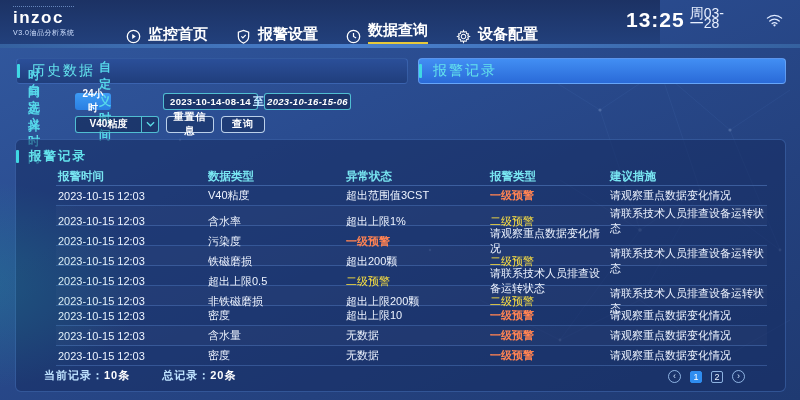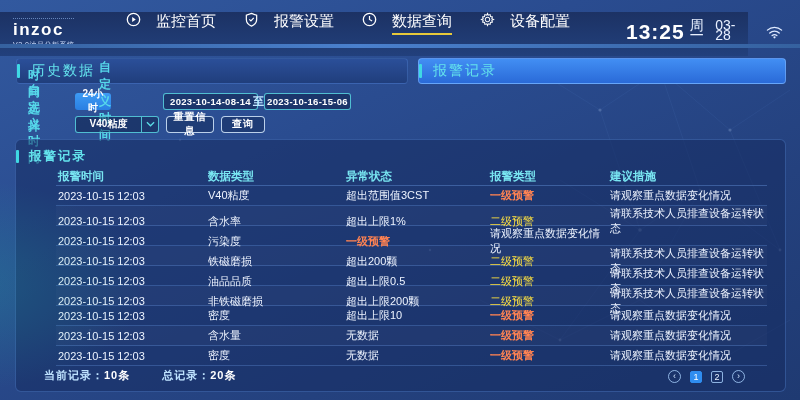--- a/index.html
+++ b/index.html
@@ -4,30 +4,30 @@
 <style>
   html,body{margin:0;padding:0;background:#0a1430;}
   *{box-sizing:border-box;font-family:"Liberation Sans","DejaVu Sans",sans-serif;}
   .stage{position:relative;width:800px;height:400px;overflow:hidden;
     background:linear-gradient(155deg,#32599f 0%,#2a4c90 35%,#24417e 70%,#1f3a72 100%);}
   .stage::after{content:"";position:absolute;left:-60px;top:170px;width:220px;height:230px;
     background:radial-gradient(ellipse at 10% 50%,rgba(30,170,160,.28),transparent 65%);pointer-events:none;}
   .plexus{position:absolute;inset:0;opacity:.35;pointer-events:none;}
 
   
-  .topbar{position:absolute;left:0;top:12px;width:748px;height:44px;
+  .topbar{position:absolute;left:0;top:0;width:660px;height:44px;
     background:linear-gradient(180deg,#1c3264 0%,#22407c 100%);}
   .topbar-strip{position:absolute;left:0;top:44px;width:800px;height:4px;
     background:linear-gradient(90deg,#35619f,#4a80cd 45%,#35619f);}
   .logo{position:absolute;left:13px;top:6px;color:#fff;}
   .logo-title{font-size:17px;font-weight:800;letter-spacing:1.5px;line-height:18px;
     border-top:1px dotted rgba(160,200,255,.55);padding-top:2px;}
   .logo-sub{font-size:7px;color:#cfe0ff;letter-spacing:.5px;margin-top:1px;}
   .nav{position:absolute;left:126px;top:0;height:44px;display:flex;align-items:center;gap:28px;}
-  .nav-item{display:flex;align-items:flex-start;gap:15px;color:#fff;font-size:15px;font-weight:400;
+  .nav-item{display:flex;align-items:flex-end;gap:7px;color:#fff;font-size:15px;font-weight:700;
     height:44px;cursor:pointer;position:relative;}
   .nav-item .nicon{display:flex;align-items:center;}
   .nav-item.active .nlabel{border-bottom:2px solid #e7c93a;padding-bottom:2px;}
   .clockbox{position:absolute;left:626px;top:8px;display:flex;align-items:flex-start;gap:5px;color:#fff;}
   .clock-time{font-size:21px;font-weight:700;letter-spacing:1px;}
   .clock-sub{display:flex;flex-direction:row;font-size:14px;line-height:10px;margin-top:0;color:#e8f0ff;}
   .wifi{position:absolute;left:766px;top:13px;}
 
   
   .tabbar{position:absolute;top:58px;height:26px;border-radius:4px;display:flex;align-items:center;}
@@ -46,21 +46,21 @@
   .f-label{position:absolute;left:28px;color:#56d8ea;font-size:12px;font-weight:700;letter-spacing:1px;}
   .btn-24{position:absolute;left:75px;width:36px;height:17px;background:linear-gradient(180deg,#3d9bf5,#2a7fe2);
     color:#fff;font-size:10px;font-weight:700;border:none;border-radius:3px;display:flex;
     align-items:center;justify-content:center;cursor:pointer;}
   .custom-label{position:absolute;left:99px;color:#56d8ea;font-size:12px;font-weight:700;}
   .t-input{position:absolute;height:17px;background:rgba(8,25,60,.45);border:1px solid rgba(90,215,228,.85);
     border-radius:3px;color:#fff;font-size:9.5px;font-weight:700;display:flex;align-items:center;
     justify-content:center;letter-spacing:.3px;cursor:text;}
   .inp-start{left:163px;width:95px;}
   .to-label{position:absolute;left:253px;color:#bfe6ff;font-size:11px;font-weight:700;}
-  .inp-end{left:264px;width:87px;}
+  .inp-end{left:264px;width:87px;font-style:italic;}
   .dropdown{position:absolute;left:75px;width:84px;height:17px;background:rgba(8,25,60,.45);
     border:1px solid rgba(90,215,228,.85);border-radius:3px;display:flex;align-items:center;cursor:pointer;}
   .dd-value{flex:1;color:#fff;font-size:10px;font-weight:700;text-align:center;}
   .dd-caret{width:17px;height:100%;border-left:1px solid rgba(90,215,228,.85);display:flex;
     align-items:center;justify-content:center;color:#5adce6;font-size:9px;}
   .btn-ghost{position:absolute;height:17px;background:rgba(10,28,66,.35);border:1px solid rgba(215,235,255,.85);
     border-radius:4px;color:#fff;font-size:10px;font-weight:700;display:flex;align-items:center;
     justify-content:center;cursor:pointer;letter-spacing:1px;}
   .btn-reset{left:166px;width:48px;}
   .btn-query{left:221px;width:44px;}
@@ -250,21 +250,20 @@
       </div>
       <div class="trow body">
         <span>2023-10-15 12:03</span>
         <span>铁磁磨损</span>
         <span>超出200颗</span>
         <span class="lvl lv2">二级预警</span>
         <span>请联系技术人员排查设备运转状态</span>
       </div>
       <div class="trow body">
         <span>2023-10-15 12:03</span>
-        <span>油品品质</span>
         <span>超出上限0.5</span>
         <span class="lvl lv2">二级预警</span>
         <span>请联系技术人员排查设备运转状态</span>
       </div>
       <div class="trow body">
         <span>2023-10-15 12:03</span>
         <span>非铁磁磨损</span>
         <span>超出上限200颗</span>
         <span class="lvl lv2">二级预警</span>
         <span>请联系技术人员排查设备运转状态</span>

